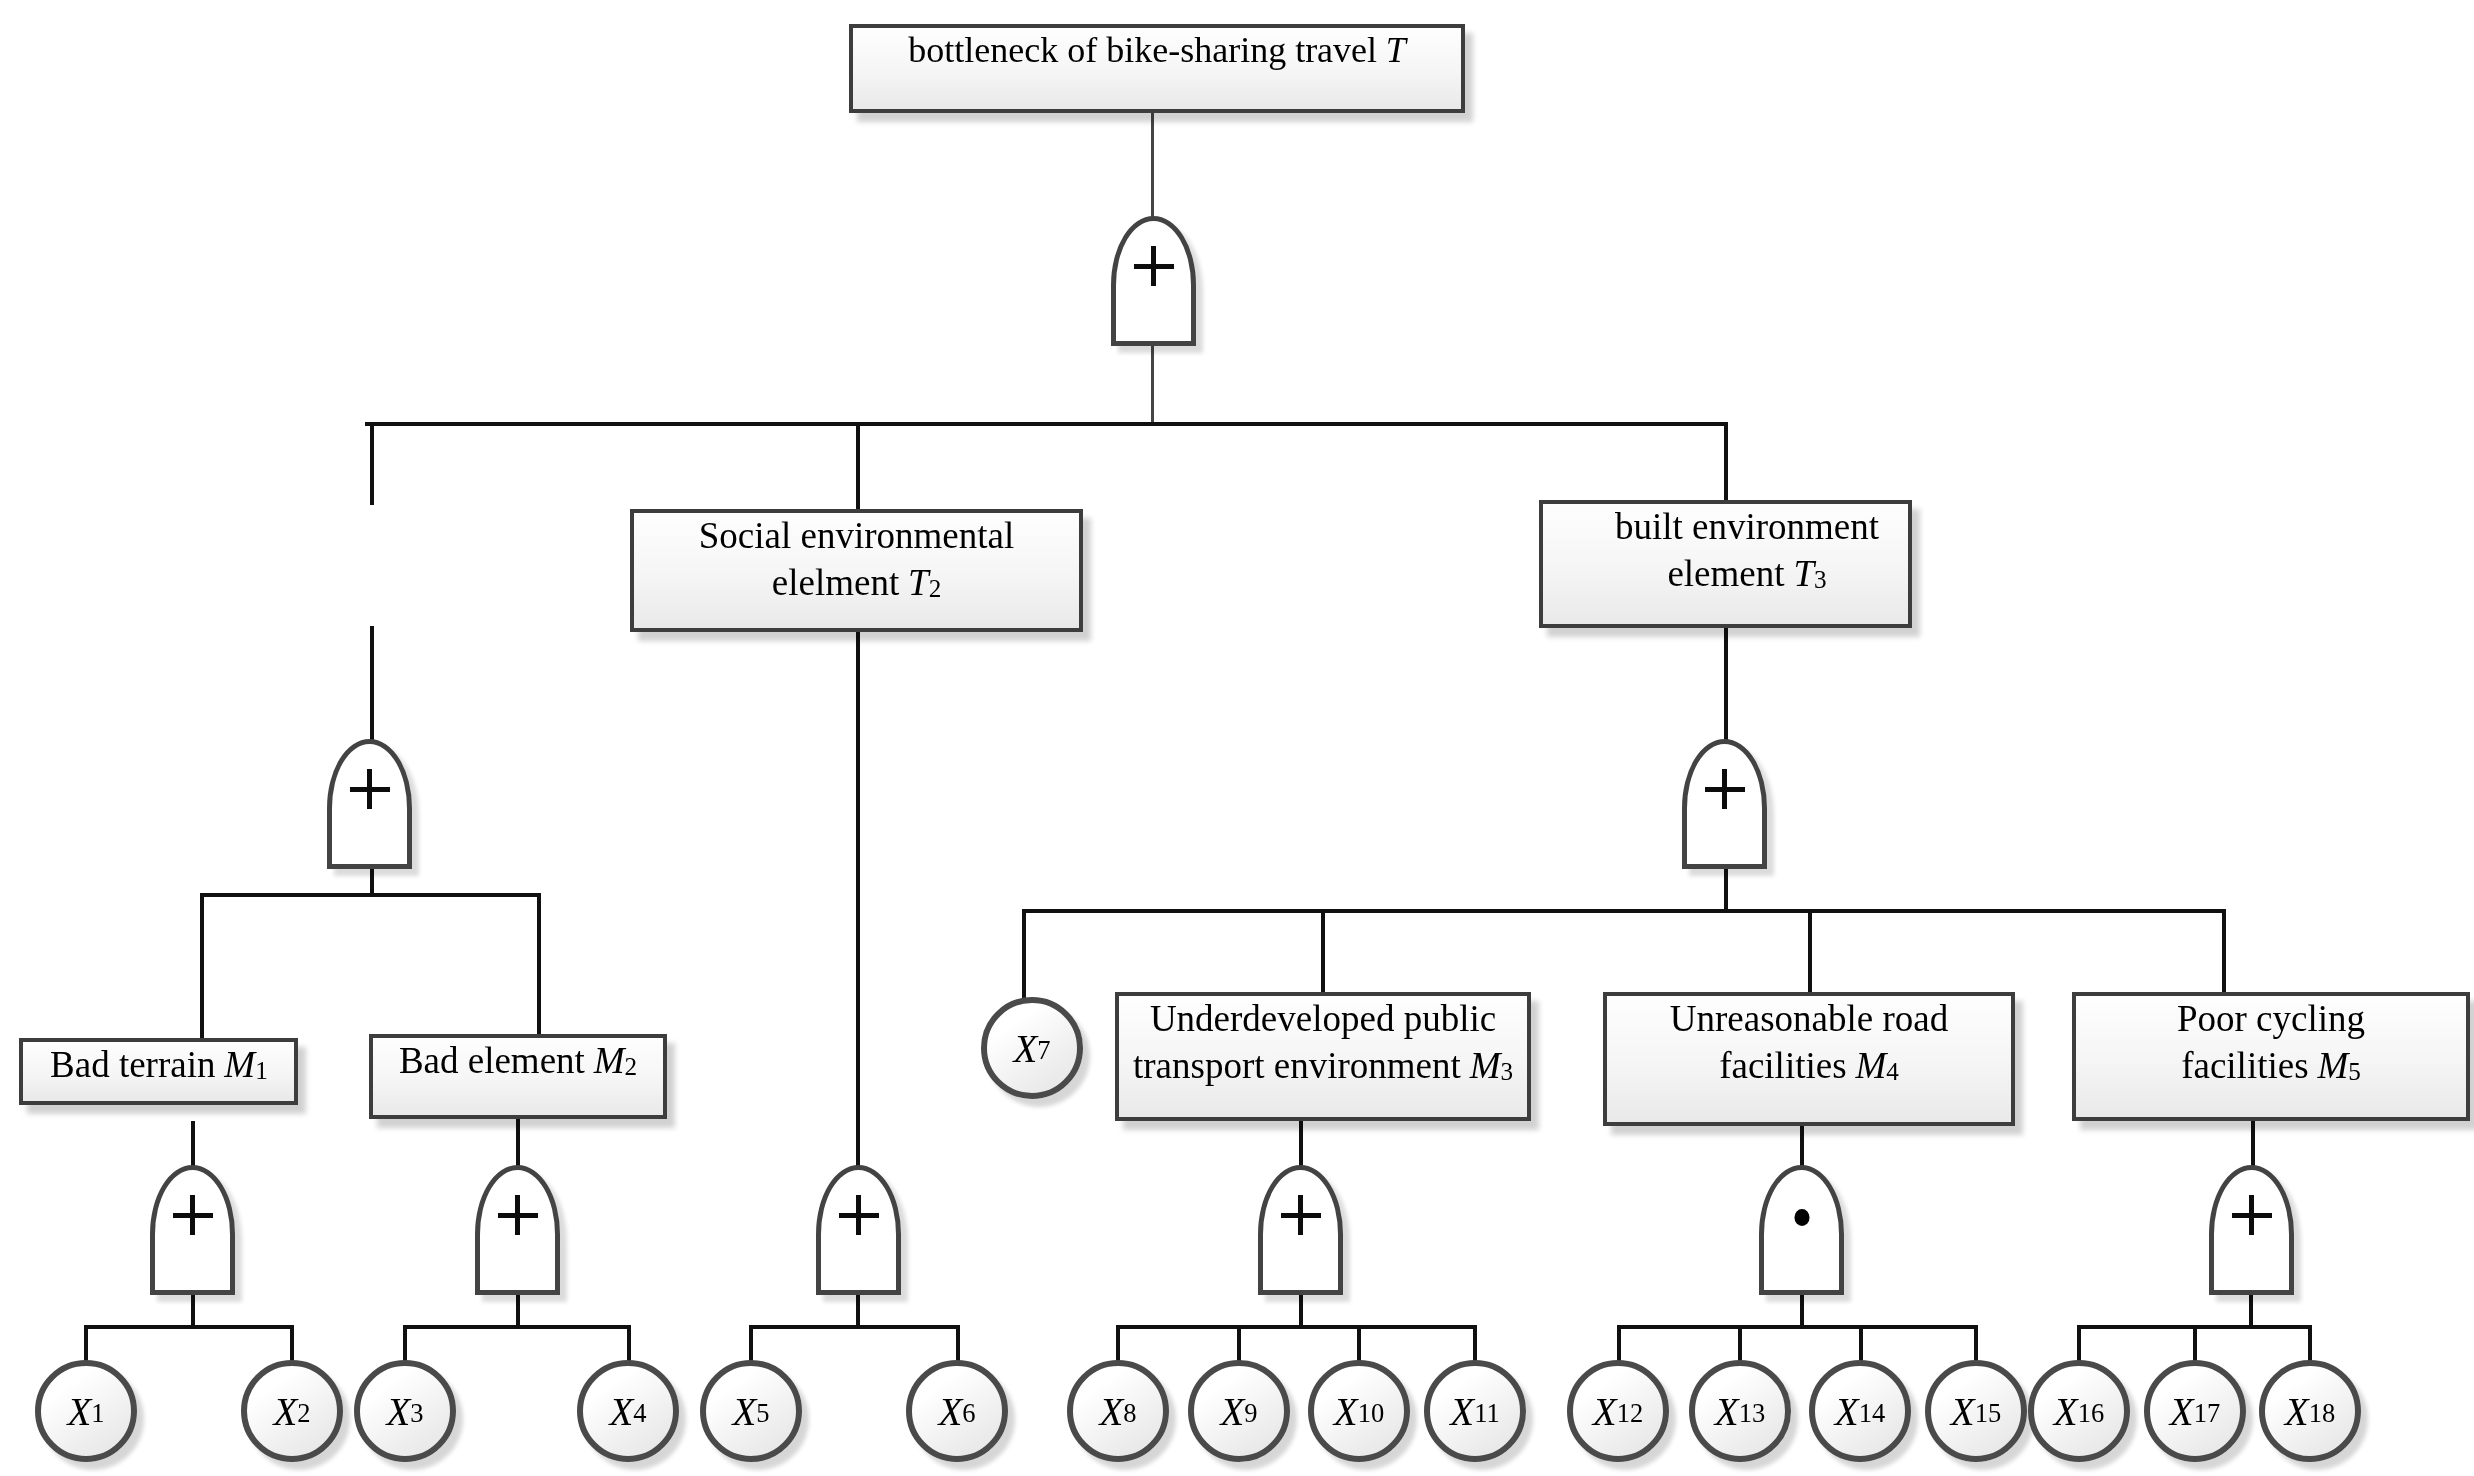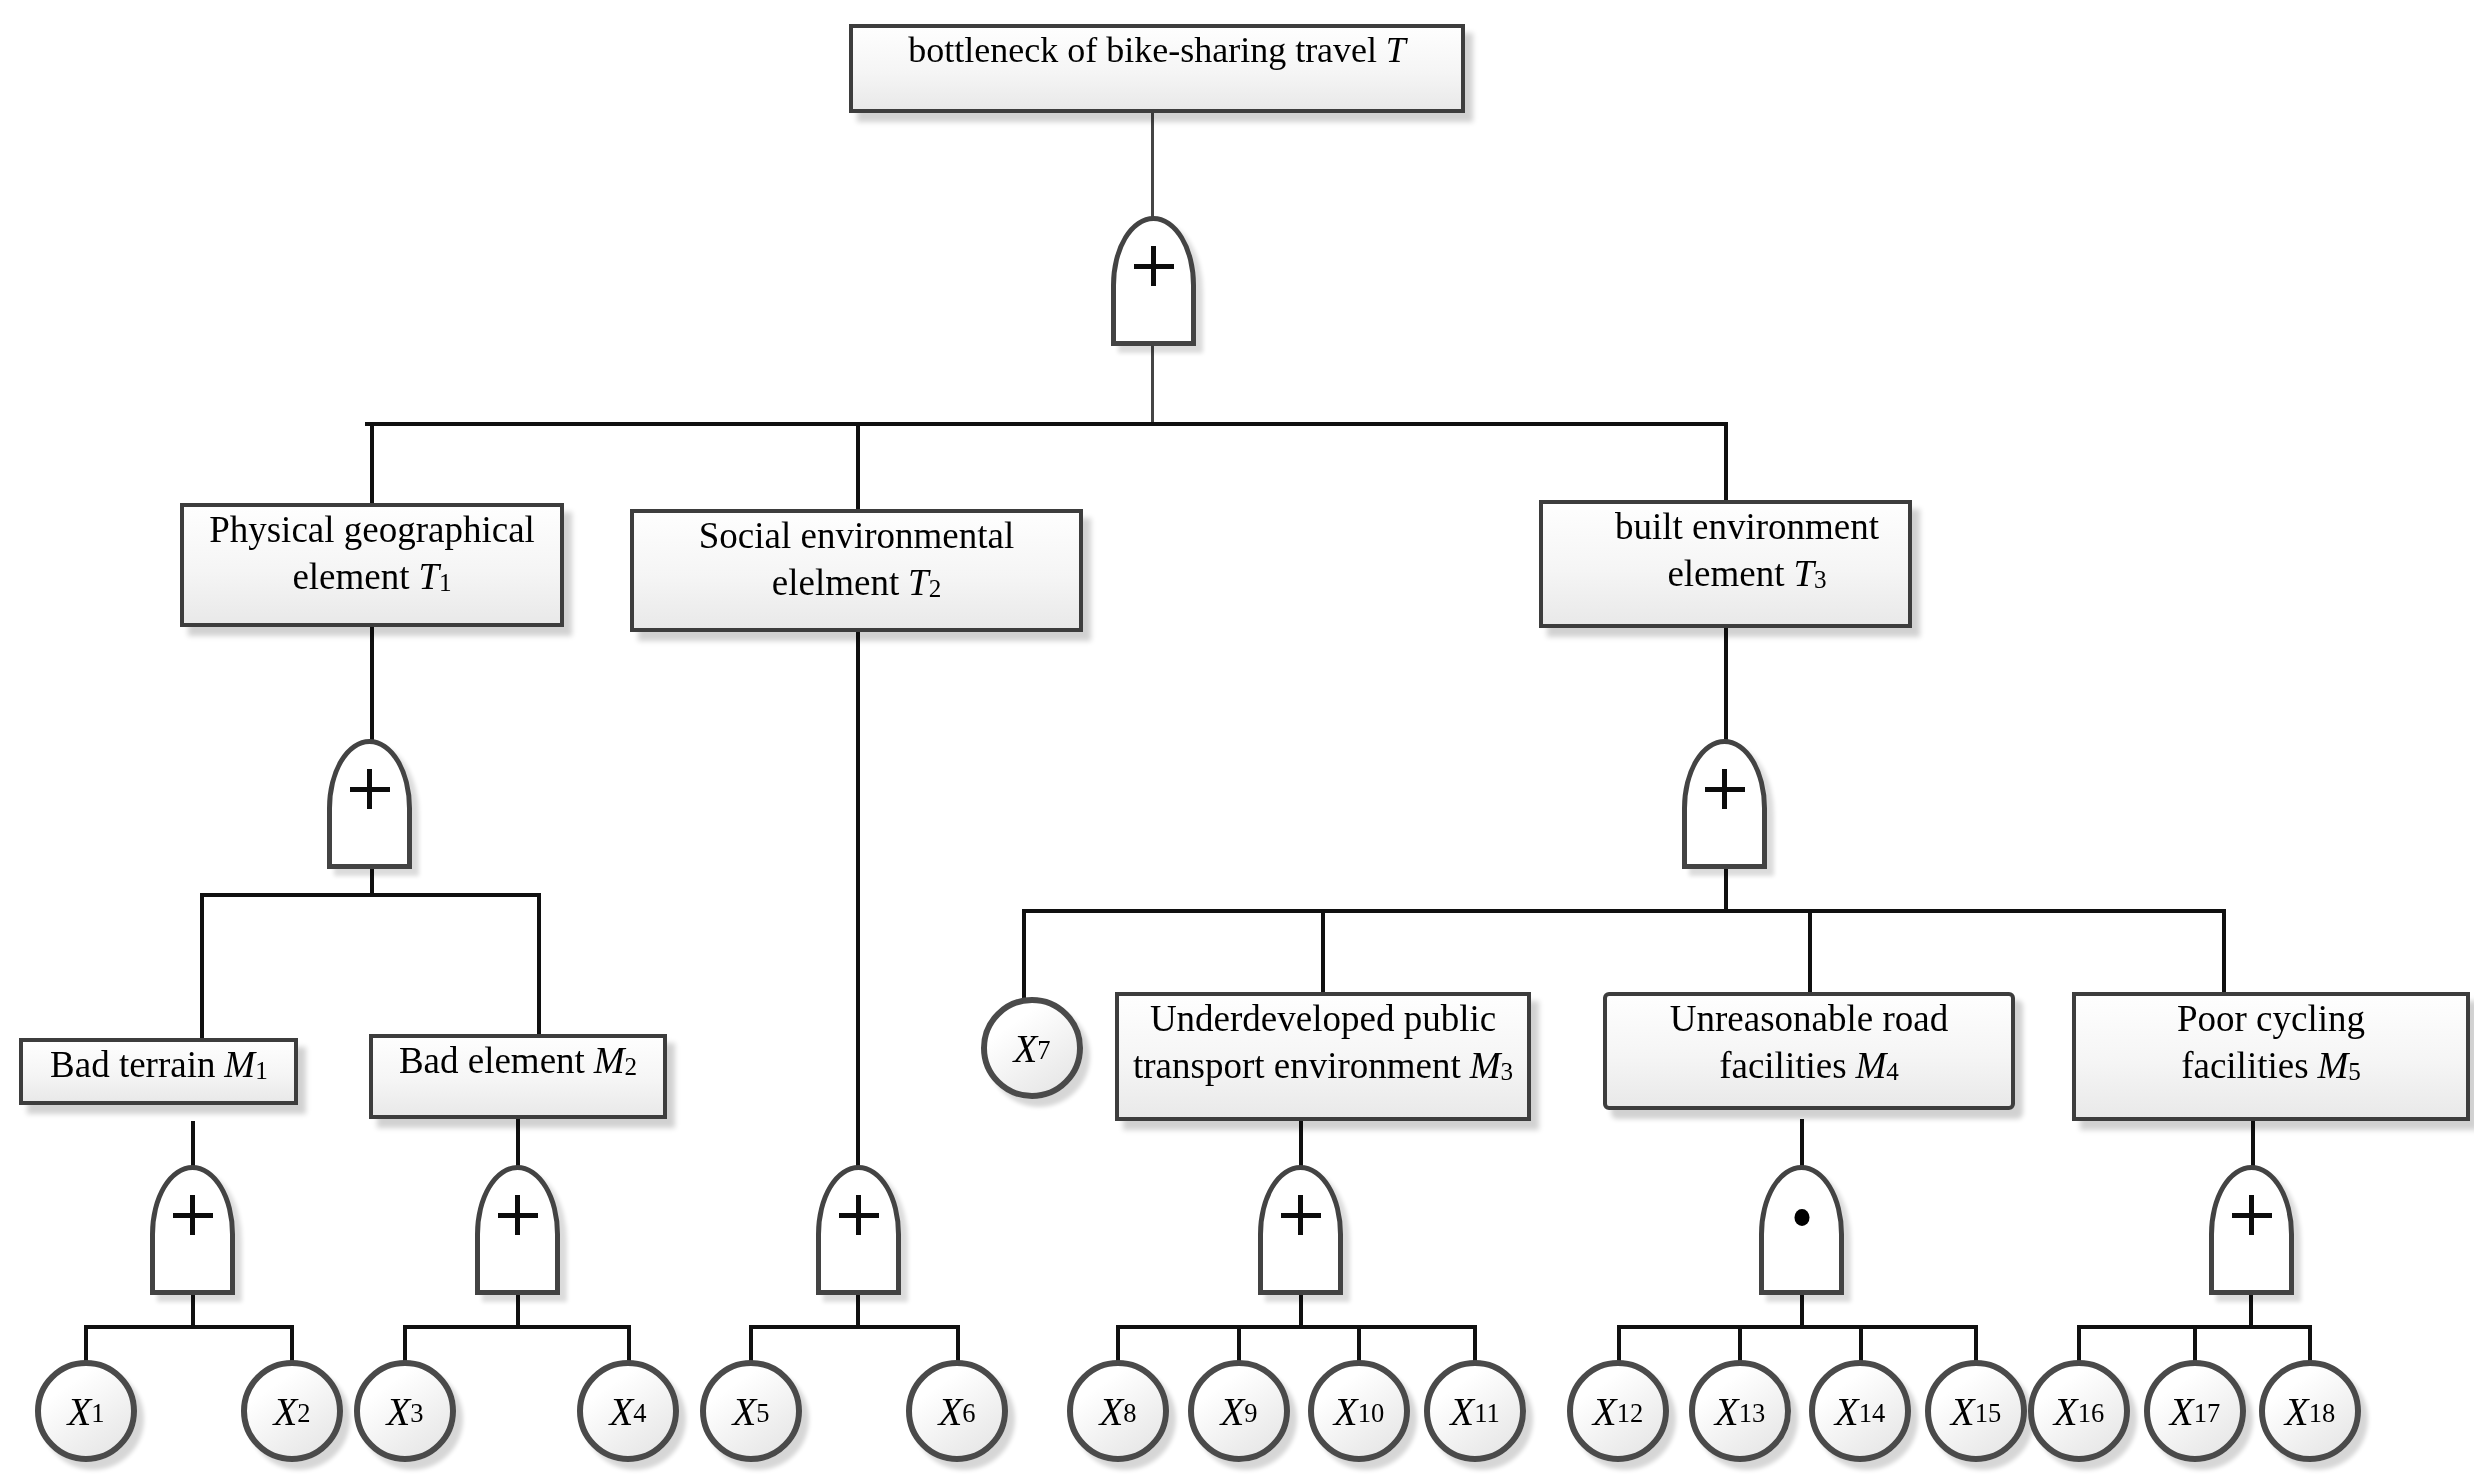--- a/index.html
+++ b/index.html
@@ -111,24 +111,20 @@
   <div class="vl" style="left:2249px;top:1292px;height:37px;"></div>
   <div class="hl" style="top:1325px;left:2077px;width:235px;"></div>
   <div class="vl" style="left:2077px;top:1325px;height:37px;"></div>
   <div class="vl" style="left:2193px;top:1325px;height:37px;"></div>
   <div class="vl" style="left:2308px;top:1325px;height:37px;"></div>
 
   <div class="ebox title" style="left:849px;top:24px;width:616px;height:89px;">
     <div class="line"><span>bottleneck of bike-sharing travel</span><i class="sym">T</i></div>
   </div>
 
-  <div class="ebox" style="left:180px;top:503px;width:384px;height:124px;">
-    <div class="line"><span>Physical geographical</span></div>
-    <div class="line"><span>element</span><i class="sym">T</i><sub>1</sub></div>
-  </div>
 
   <div class="ebox" style="left:630px;top:509px;width:453px;height:123px;">
     <div class="line"><span>Social environmental</span></div>
     <div class="line"><span>elelment</span><i class="sym">T</i><sub>2</sub></div>
   </div>
 
   <div class="ebox" style="left:1539px;top:500px;width:373px;height:128px;padding-left:43px;">
     <div class="line"><span>built environment</span></div>
     <div class="line"><span>element</span><i class="sym">T</i><sub>3</sub></div>
   </div>
@@ -139,21 +135,21 @@
 
   <div class="ebox" style="left:369px;top:1034px;width:298px;height:85px;">
     <div class="line"><span>Bad element</span><i class="sym">M</i><sub>2</sub></div>
   </div>
 
   <div class="ebox" style="left:1115px;top:992px;width:416px;height:129px;">
     <div class="line"><span>Underdeveloped public</span></div>
     <div class="line"><span>transport environment</span><i class="sym">M</i><sub>3</sub></div>
   </div>
 
-  <div class="ebox" style="left:1603px;top:992px;width:412px;height:118px;border-radius:6px;">
+  <div class="ebox" style="left:1603px;top:992px;width:412px;height:134px;">
     <div class="line"><span>Unreasonable road</span></div>
     <div class="line"><span>facilities</span><i class="sym">M</i><sub>4</sub></div>
   </div>
 
   <div class="ebox" style="left:2072px;top:992px;width:398px;height:129px;">
     <div class="line"><span>Poor cycling</span></div>
     <div class="line"><span>facilities</span><i class="sym">M</i><sub>5</sub></div>
   </div>
 
   <div class="gate" style="left:1111px;top:216px;">

